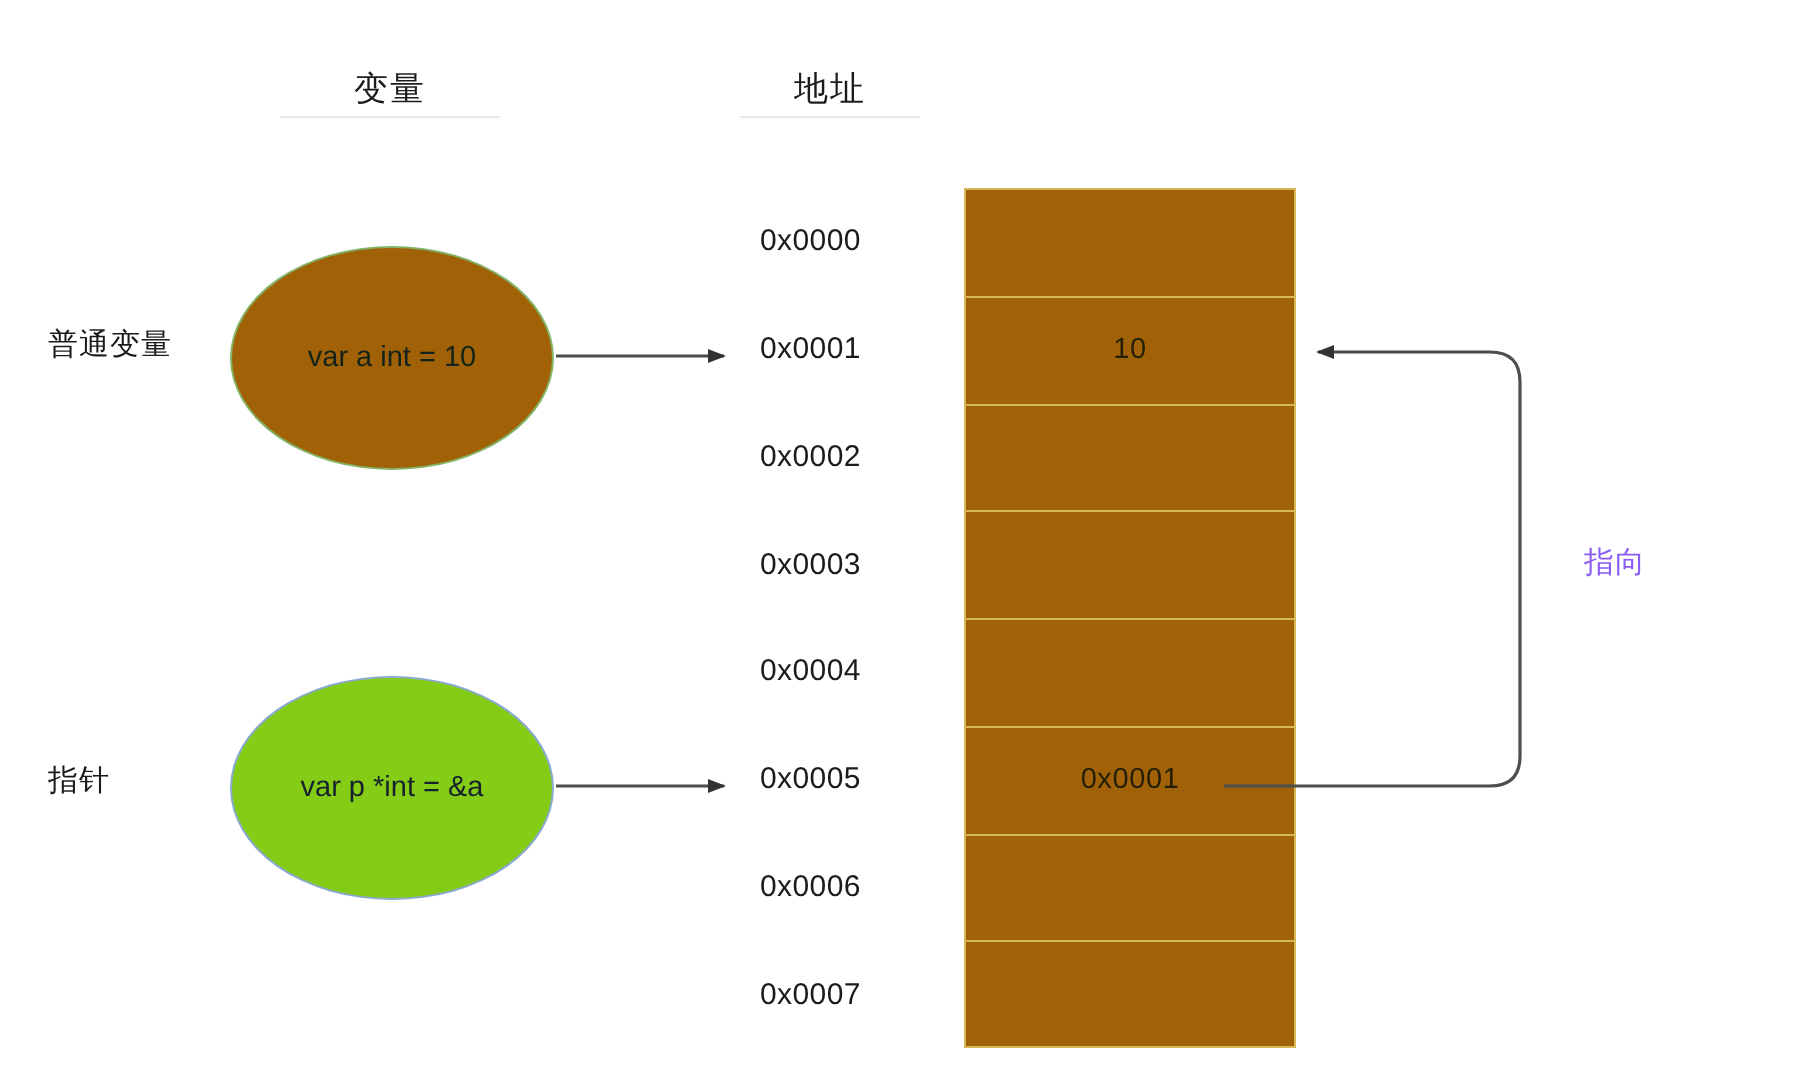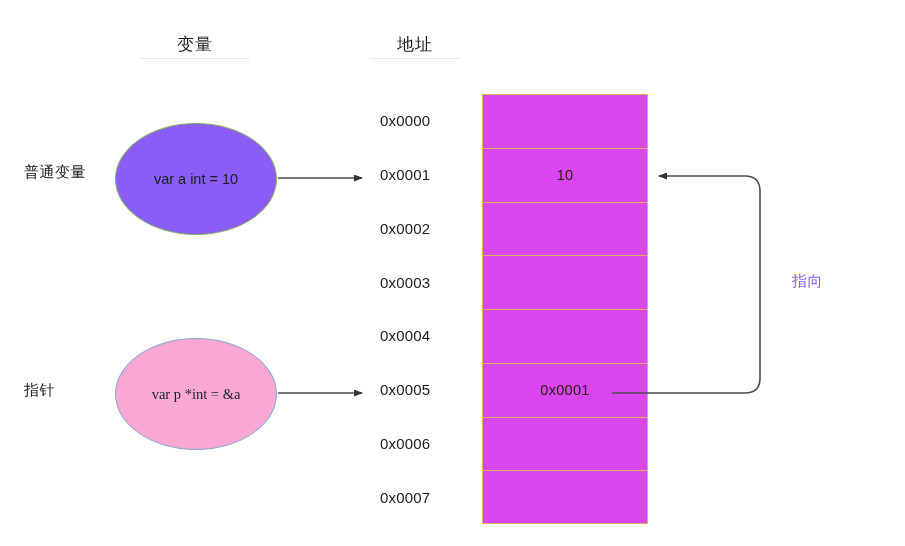--- a/index.html
+++ b/index.html
@@ -54,30 +54,29 @@
     justify-content: center;
     border-radius: 50%;
     font-size: 14.5px;
     color: #13231b;
     white-space: nowrap;
     box-sizing: border-box;
   }
   #ellipse-var {
     left: 115px; top: 123px;
     width: 162px; height: 112px;
-    background: #8b5cf6;
+    background: #a16207;
     border: 1.3px solid #82b366;
   }
   #ellipse-ptr {
     left: 115px; top: 338px;
     width: 162px; height: 112px;
-    background: #f9a8d4;
+    background: #84cc16;
     border: 1.3px solid #8aa8d0;
     color: #16212b;
-    font-family: Liberation Serif, serif;
   }
 
   
   .addr-cell {
     position: absolute;
     left: 380px;
     width: 90px;
     height: 20px;
     line-height: 20px;
     font-size: 15px;
@@ -89,21 +88,21 @@
 
   
   #memory-table {
     position: absolute;
     left: 482px;
     top: 94px;
     width: 166px;
     height: 430px;
     border: 1.5px solid #d6b656;
     box-sizing: border-box;
-    background: #d946ef;
+    background: #a16207;
   }
   .mem-cell {
     position: absolute;
     left: 0;
     width: 100%;
     height: 53.75px;
     box-sizing: border-box;
     border-bottom: 1.2px solid #d6b656;
     display: flex;
     align-items: center;

